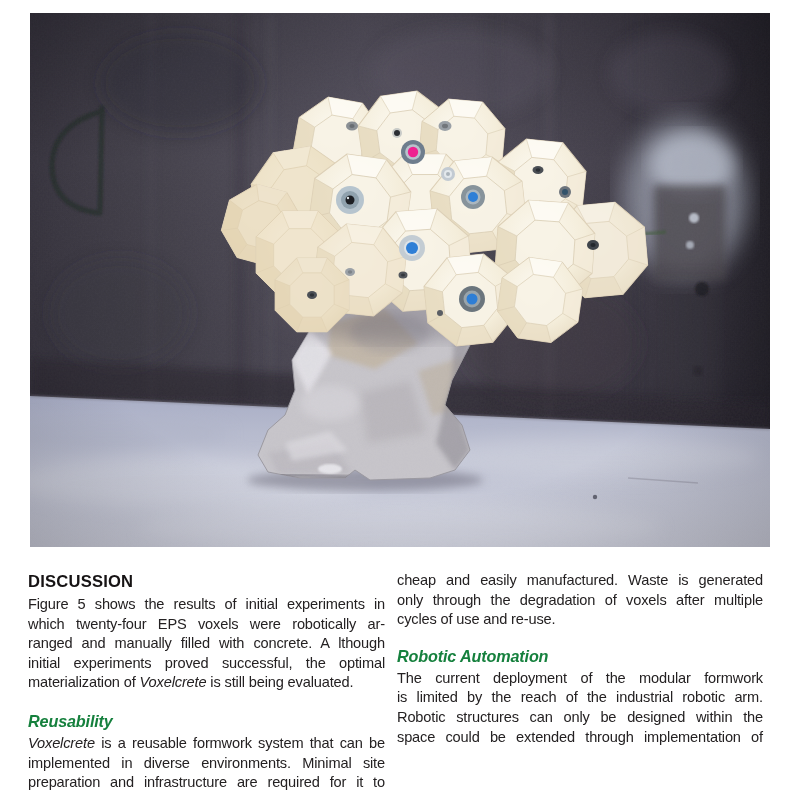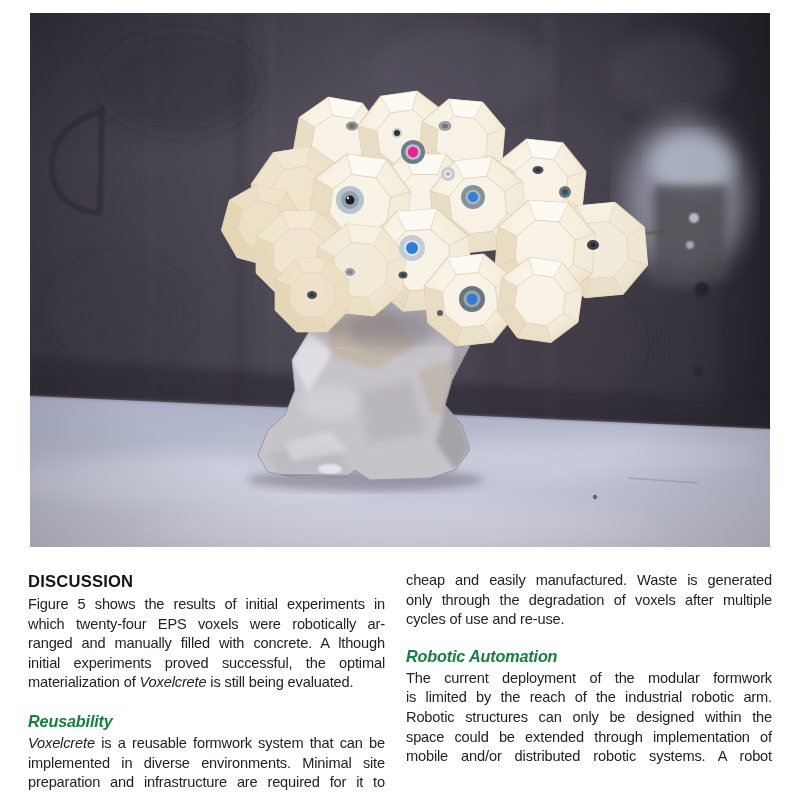--- a/index.html
+++ b/index.html
@@ -7,21 +7,21 @@
     width:800px;height:800px;background:#ffffff;
     font-family:"Liberation Sans", sans-serif;color:#221f20;
     overflow:hidden;position:relative;
   }
   .page{position:relative;width:800px;height:772px;background:#ffffff;}
   figure.photo{position:absolute;left:30px;top:13px;width:740px;height:534px;margin:0;padding:0;}
   figure.photo svg{display:block;width:740px;height:534px;}
 
   .col{position:absolute;font-size:14.6px;line-height:19.6px;letter-spacing:-0.15px;color:#242122;}
   .col-left{left:28px;top:571px;width:357px;}
-  .col-right{left:406px;top:571px;width:366px;}
+  .col-right{left:397px;top:571px;width:366px;}
 
   .h-disc{
     margin:0 0 3px 0;font-size:16.6px;line-height:21px;font-weight:bold;
     letter-spacing:0.2px;color:#161314;
   }
   .subhead{
     margin:18px 0 2px 0;font-size:16.2px;line-height:21px;
     font-weight:bold;font-style:italic;color:#15803d;
   }
   .col-right .subhead{margin-top:16px;}
@@ -315,16 +315,15 @@
 
   <section class="col col-right">
     <div class="jl">cheap and easily manufactured.  Waste is generated</div>
     <div class="jl">only through the degradation of voxels after multiple</div>
     <div class="ll">cycles of use and re-use.</div>
     <h3 class="subhead">Robotic Automation</h3>
     <div class="jl">The current deployment of the modular formwork</div>
     <div class="jl">is limited by the reach of the industrial robotic arm.</div>
     <div class="jl">Robotic structures can only be designed within the</div>
     <div class="jl">space could be extended through implementation of</div>
-    <div class="jl">mobile and/or distributed robotic systems.  A robot</div>
   </section>
 
 </div>
 
 </body></html>

